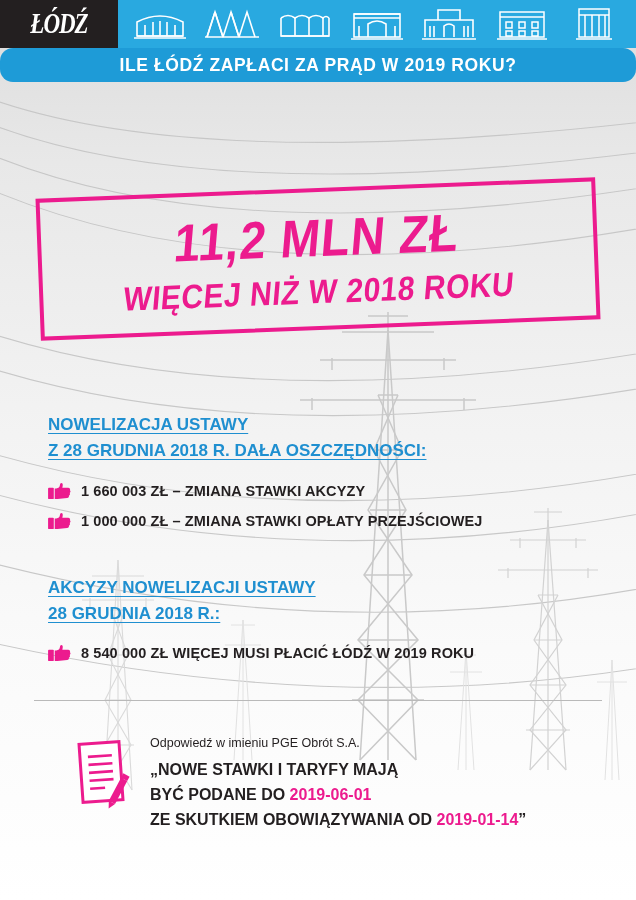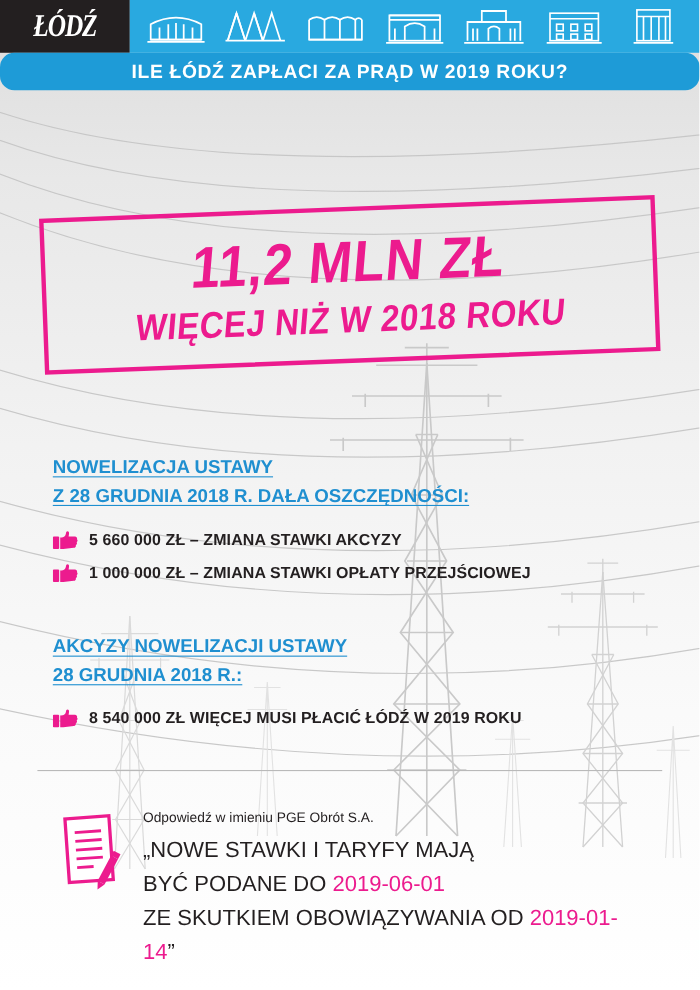--- a/index.html
+++ b/index.html
@@ -128,34 +128,34 @@
     position: absolute; z-index: 3;
     left: 34px; top: 700px;
     width: 568px; height: 1px;
     background: #b9b9b9;
   }
 
   
   .footer {
     position: absolute; z-index: 3;
     left: 0; top: 730px; width: 636px;
-    padding: 0 56px;
+    padding: 0 76px;
     display: flex; align-items: flex-start; gap: 18px;
   }
   .doc-icon { width: 56px; height: 74px; flex: 0 0 auto; margin-top: 8px; }
   .footer-txt { padding-top: 6px; }
   .resp-line {
     color: #231f20;
     font-size: 12.5px;
     margin-bottom: 8px;
   }
   .quote {
     color: #231f20;
-    font-weight: normal;
-    font-size: 20px;
+    font-weight: bold;
+    font-size: 16px;
     line-height: 1.55;
   }
   .quote .pink { color: #ec1b8e; }
 </style>
 </head>
 <body>
 
 <div class="poster">
 
   <svg class="bg-art" viewBox="0 0 636 900">
@@ -307,21 +307,21 @@
     </div>
 
     <div class="bullets">
       <div class="bullet">
         <svg class="hand-icon" viewBox="0 0 24 21">
           <g fill="#ec1b8e">
             <rect x="0" y="7" width="6" height="12" rx="1"></rect>
             <path d="M7 19 L7 8 C7 8 10 8 11.5 6.5 C13 5 12 2 14 2 C16 2 15.5 5 15 7 L21 7 C22.6 7 23.6 8.4 23 9.8 C23.9 10.6 23.7 12 22.7 12.6 C23.4 13.5 23 14.9 21.9 15.3 C22.3 16.5 21.4 17.8 20 17.9 L10 19 Z"></path>
           </g>
         </svg>
-        <span class="bullet-text">5 660 000 ZŁ  – ZMIANA STAWKI AKCYZY</span>
+        <span class="bullet-text">1 660 003 ZŁ  – ZMIANA STAWKI AKCYZY</span>
       </div>
       <div class="bullet">
         <svg class="hand-icon" viewBox="0 0 24 21">
           <g fill="#ec1b8e">
             <rect x="0" y="7" width="6" height="12" rx="1"></rect>
             <path d="M7 19 L7 8 C7 8 10 8 11.5 6.5 C13 5 12 2 14 2 C16 2 15.5 5 15 7 L21 7 C22.6 7 23.6 8.4 23 9.8 C23.9 10.6 23.7 12 22.7 12.6 C23.4 13.5 23 14.9 21.9 15.3 C22.3 16.5 21.4 17.8 20 17.9 L10 19 Z"></path>
           </g>
         </svg>
         <span class="bullet-text">1 000 000 ZŁ – ZMIANA STAWKI OPŁATY PRZEJŚCIOWEJ</span>
       </div>

